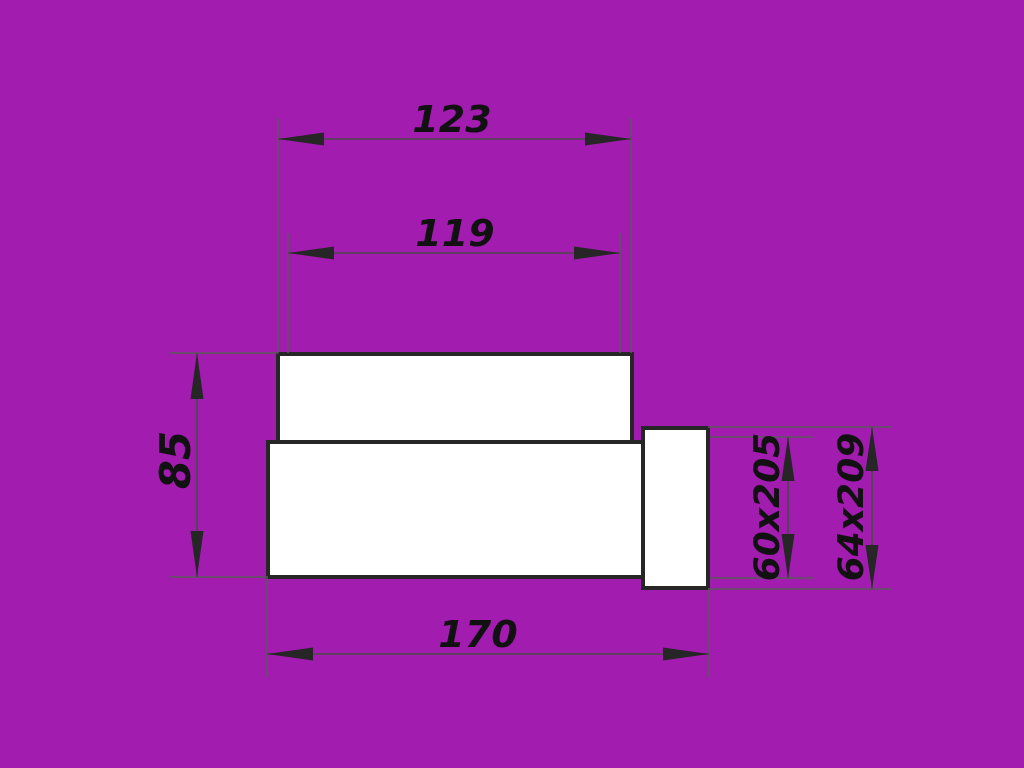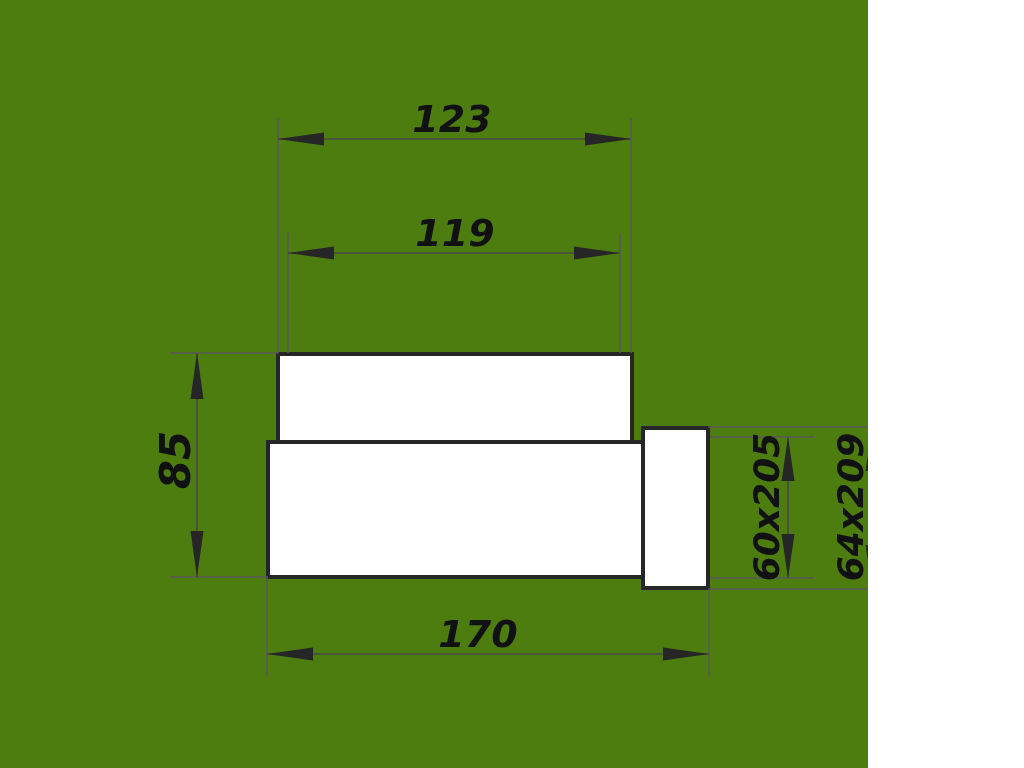--- a/index.html
+++ b/index.html
@@ -2,23 +2,23 @@
 <html><head>
 <meta charset="utf-8">
 <style>
   html, body {
     margin: 0;
     padding: 0;
     background: #ffffff;
   }
   .canvas {
     position: relative;
-    width: 868px;
+    width: 1024px;
     height: 768px;
-    background: #4d7c0f;
+    background: #a21caf;
     overflow: hidden;
   }
   svg { display: block; }
   .outline {
     fill: #ffffff;
     stroke: #262626;
     stroke-width: 4;
     stroke-linejoin: miter;
   }
   .dimline {

